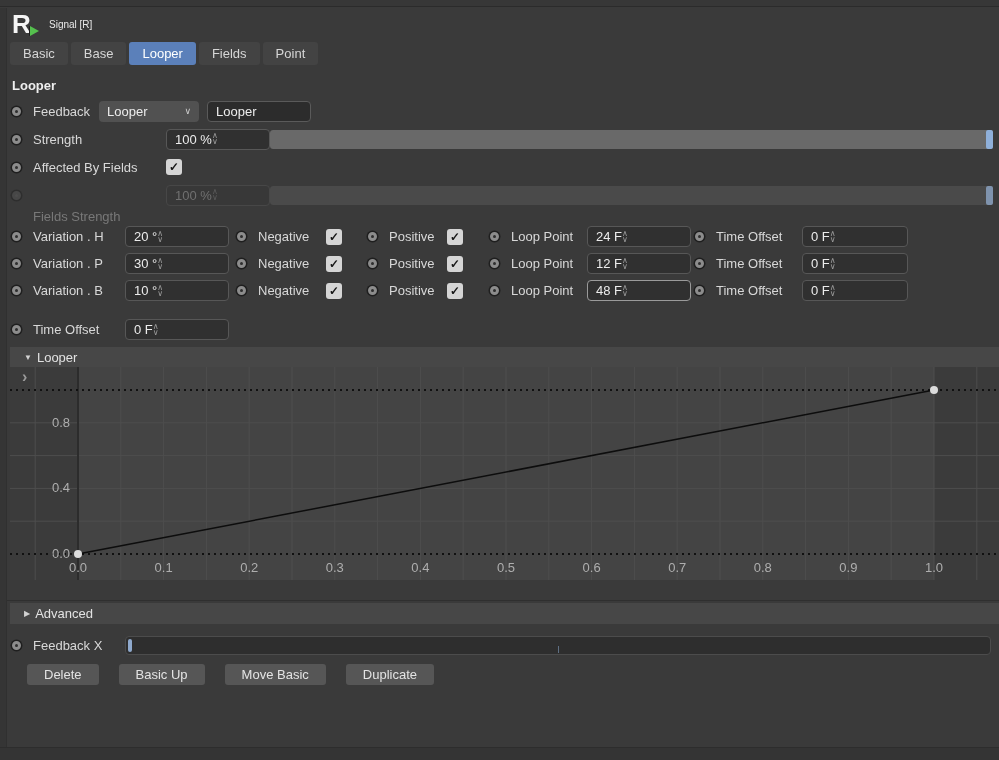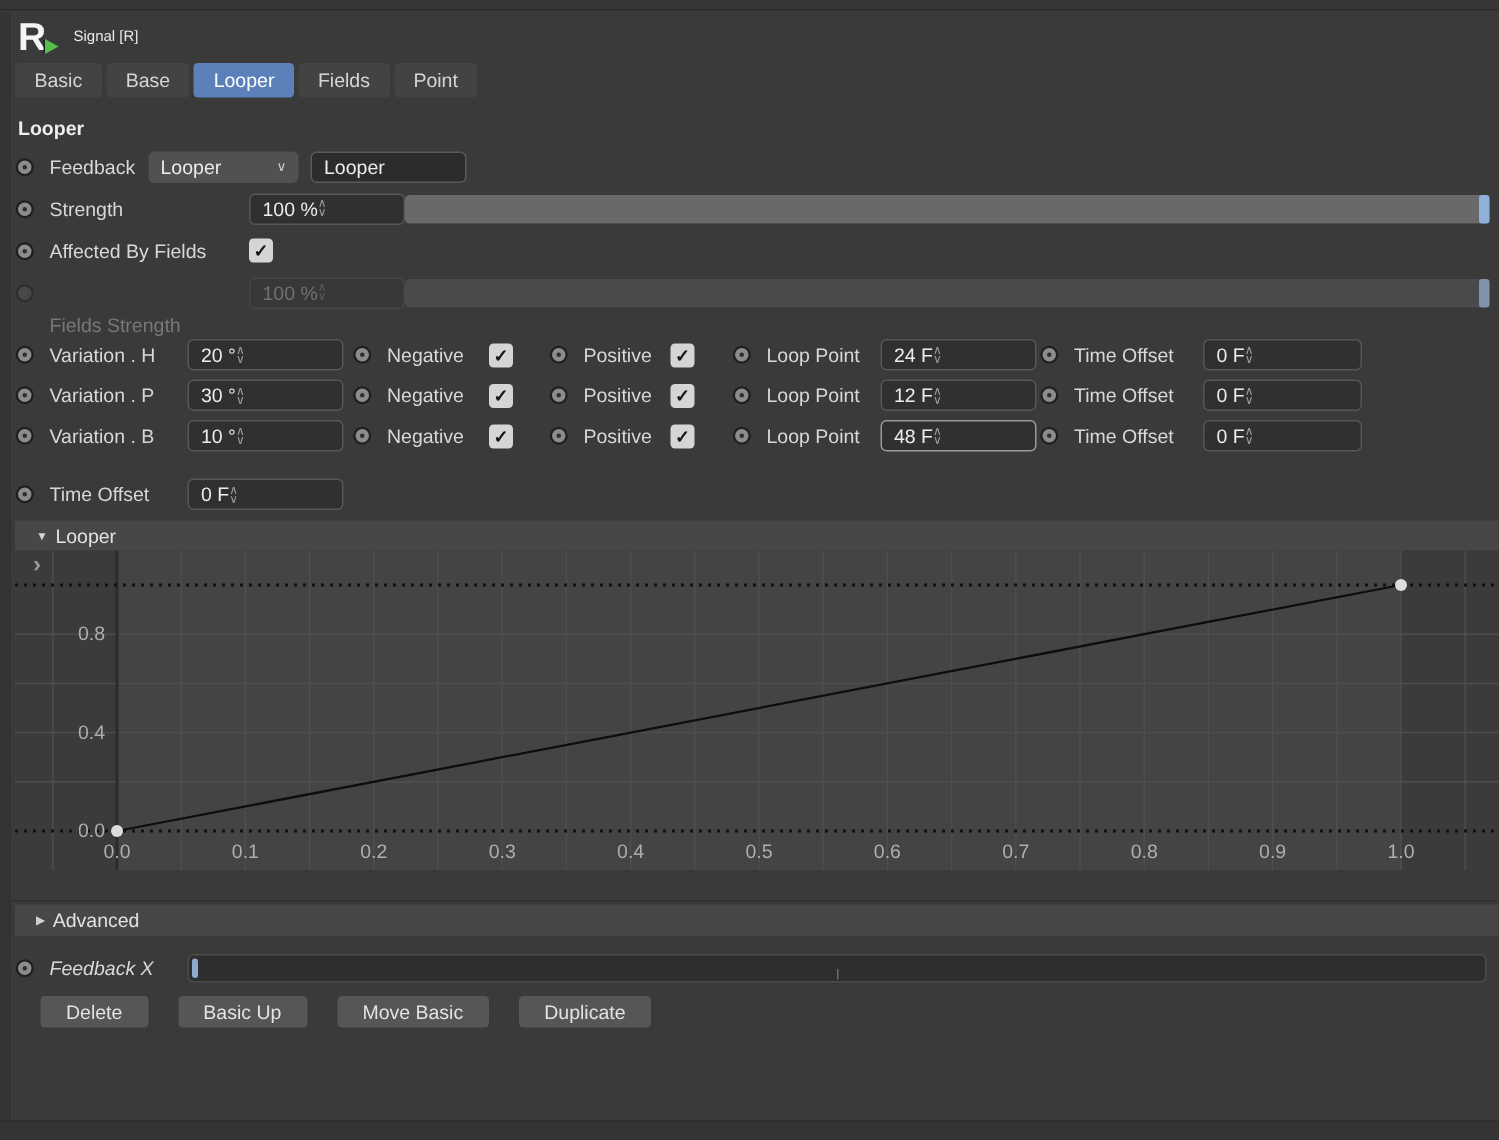--- a/index.html
+++ b/index.html
@@ -55,21 +55,21 @@
   .checkbox { width:16px; height:16px; background:#d5d5d5; border-radius:3px; display:flex;
     align-items:center; justify-content:center; color:#161616; font-size:12px; font-weight:bold; flex:none; }
   .gap8 { width:8px; flex:none; } .gap26 { width:26px; flex:none; } .gap27 { width:27px; flex:none; } .gap4 { width:4px; flex:none; }
   .group-header { margin:4px 0 0 10px; height:20px; background:#474747; display:flex; align-items:center;
     padding-left:14px; color:#e2e2e2; }
   .tri { font-size:8px; color:#d2d2d2; margin-right:5px; }
   .graph-wrap { margin-left:10px; position:relative; background:#3b3b3b; height:213px; }
   .graph-chevron { position:absolute; left:12px; top:1px; color:#9b9b9b; font-size:16px; font-weight:bold; }
   .section-gap { height:21px; border-bottom:1px solid #2f2f2f; }
   .group-header.adv { margin-top:2px; height:21px; }
-  .feedback-block { margin-top:8px;font-style:italic; }
+  .feedback-block { margin-top:8px; }
   .fslider { flex:1; height:19px; margin-right:8px; background:#2e2e2e; border:1px solid #4c4c4c;
     border-radius:4px; position:relative; }
   .fslider .handle { position:absolute; left:2px; top:2px; bottom:2px; width:4px; background:#8fa9cd; border-radius:2px; }
   .fslider .center-tick { position:absolute; left:50%; bottom:1px; width:1px; height:7px; background:#5f7084; }
   .button-row { display:flex; gap:20px; padding-left:27px; margin-top:5px; }
   .btn { height:21px; background:#565656; border-radius:3px; color:#e3e3e3; display:flex; align-items:center;
     padding:0 17px; min-width:60px; justify-content:center; }
   .bottom-strip { position:absolute; left:0; right:0; bottom:0; height:13px; background:#343434; border-top:1px solid #2d2d2d; }
 </style>
 </head>

